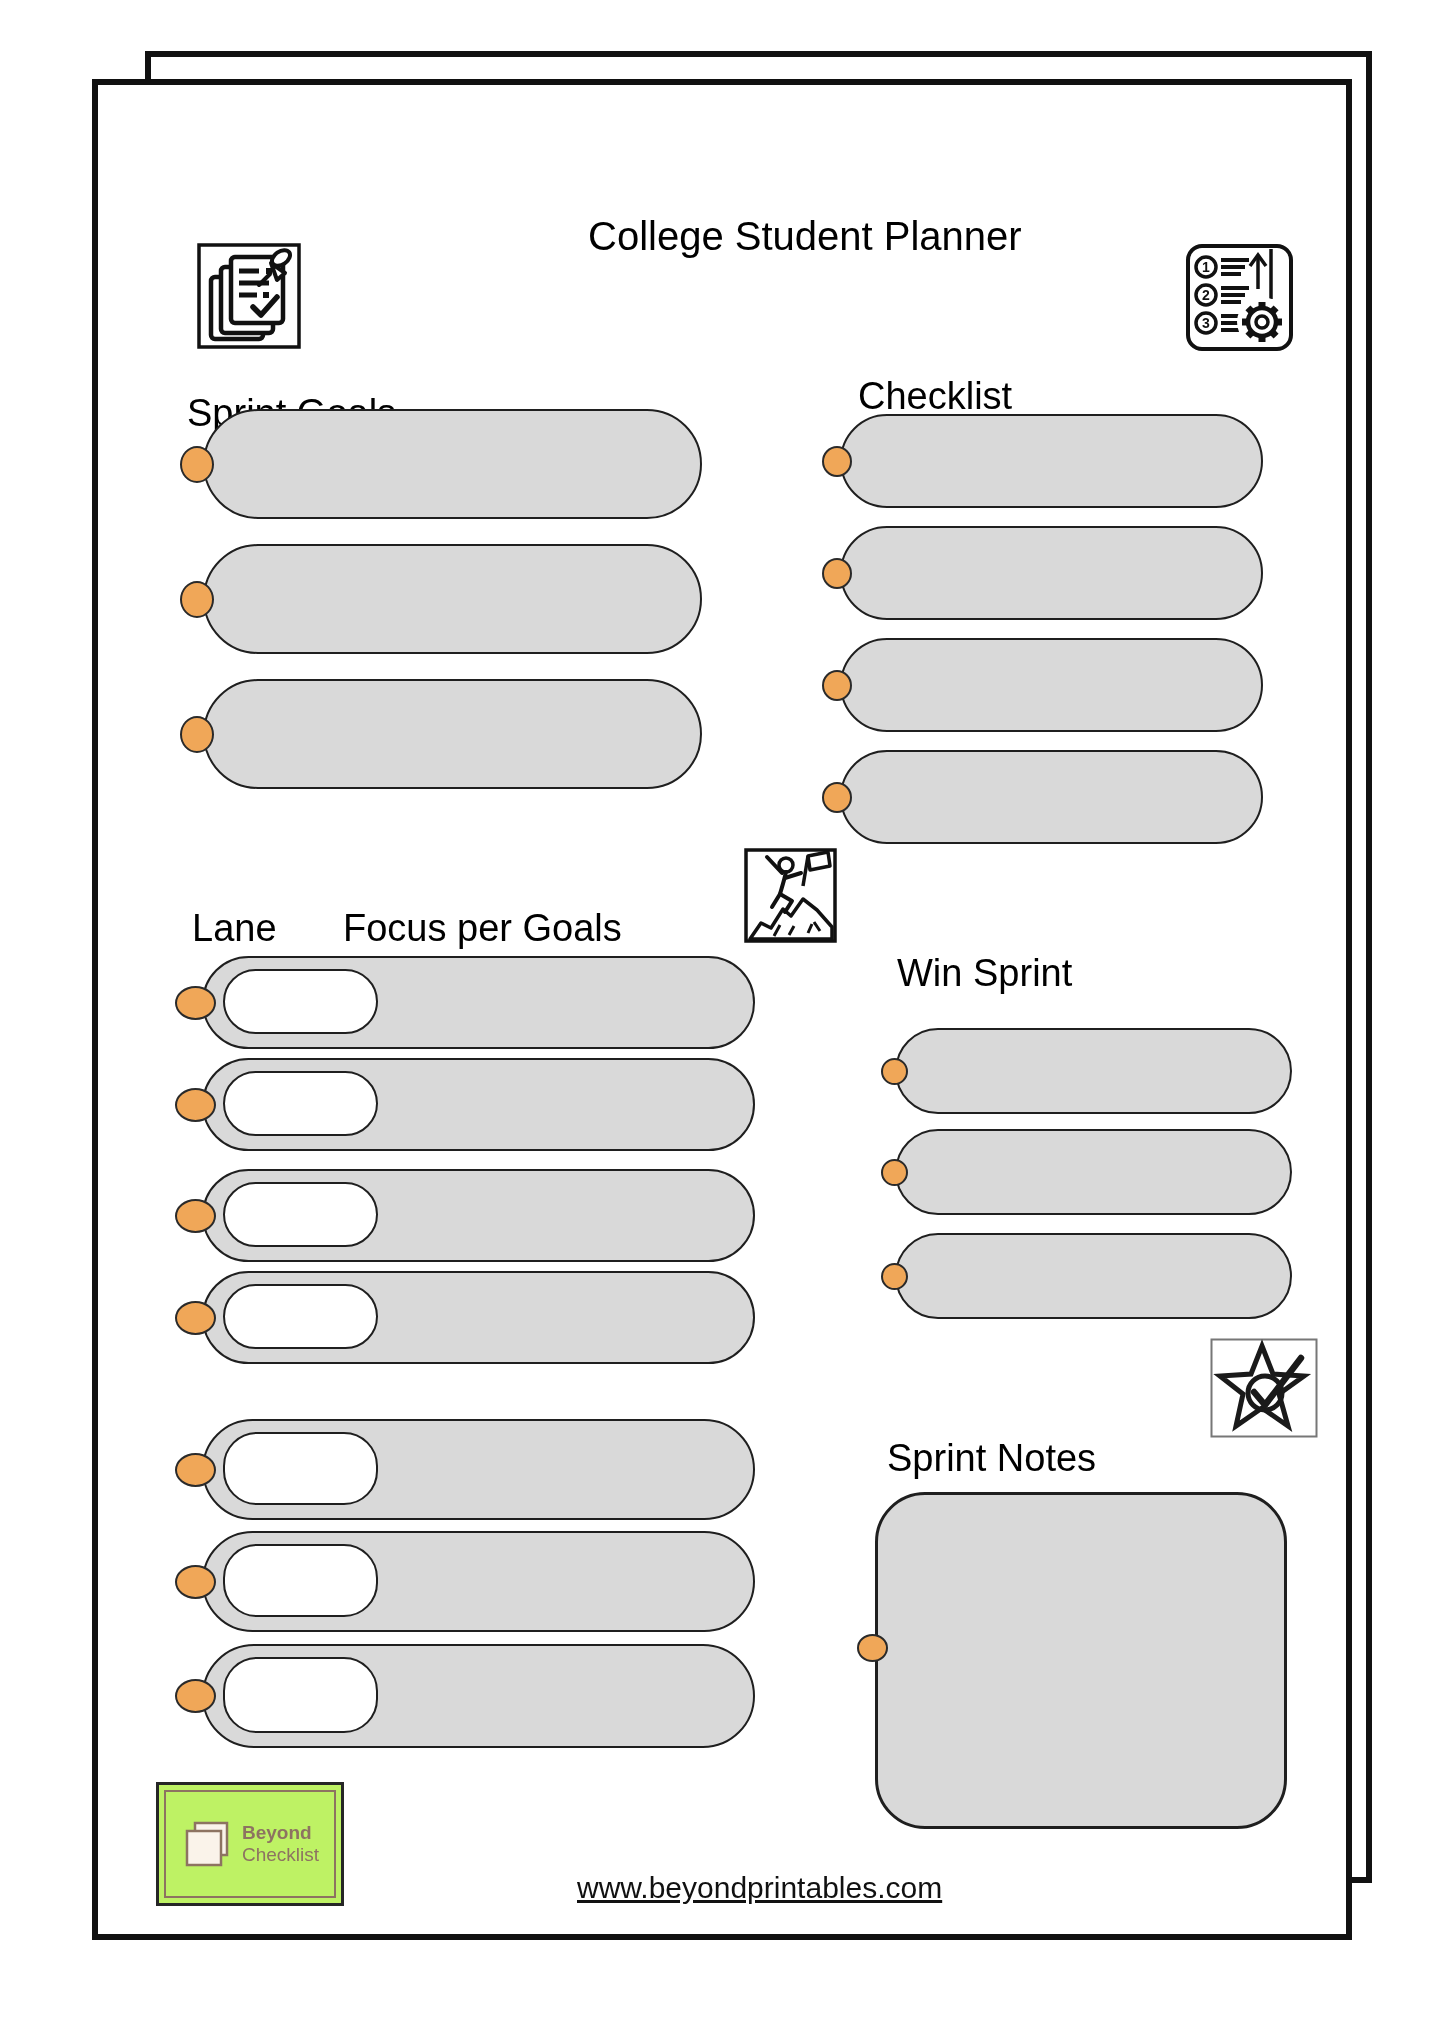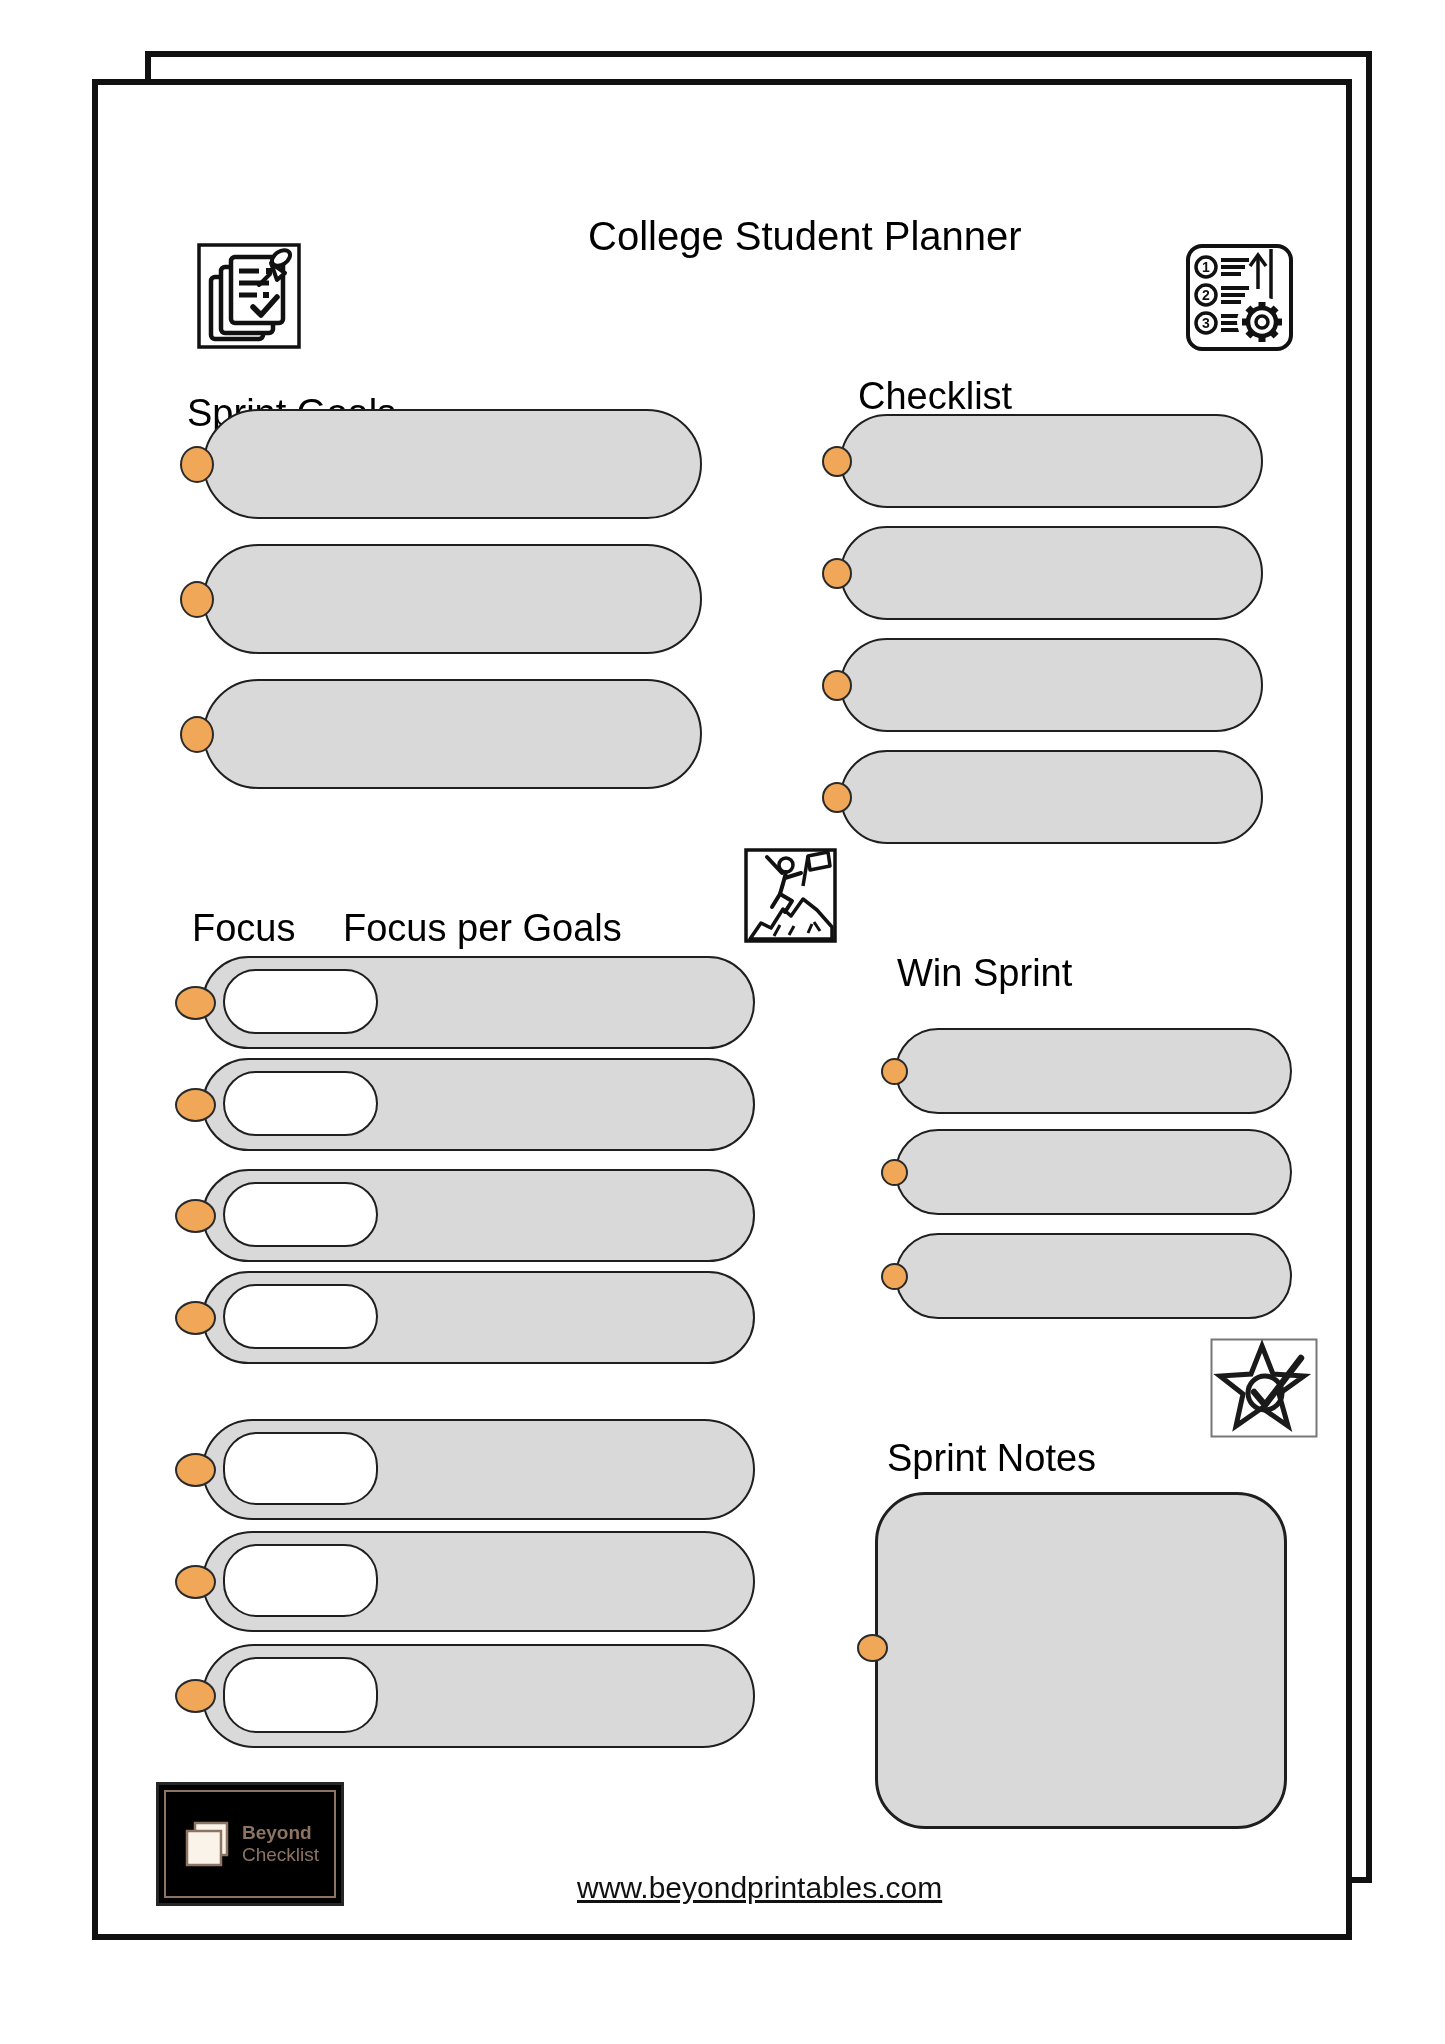--- a/index.html
+++ b/index.html
@@ -20,21 +20,21 @@
   .lane-inner{position:absolute;left:19px;top:11px;width:155px;background:#fff;border:2px solid #1f1f1f;border-radius:34px;box-sizing:border-box;}
   .win-pill{left:895px;width:397px;height:86px;border-radius:45px;}
   .outcome-box{position:absolute;left:875px;top:1476px;width:412px;height:337px;background:#D9D9D9;border:3px solid #1f1f1f;border-radius:50px;box-sizing:border-box;}
 
   .dot{position:absolute;background:#F0A758;border:2px solid #2a2a2a;border-radius:50%;box-sizing:border-box;z-index:4;}
 
   .icon{position:absolute;}
 
   .website{position:absolute;left:577px;top:1855px;font-size:30px;color:#111;text-decoration:underline;line-height:1.1;white-space:nowrap;}
 
-  .logo{position:absolute;left:156px;top:1766px;width:188px;height:124px;background:#000000;border:3px solid #262626;box-sizing:border-box;z-index:3;}
+  .logo{position:absolute;left:156px;top:1766px;width:188px;height:124px;background:#bef264;border:3px solid #262626;box-sizing:border-box;z-index:3;}
   .logo-inner{position:absolute;inset:5px;border:2px solid #8D7361;display:flex;align-items:center;justify-content:center;gap:9px;}
   .logo-text{color:#8D7361;font-size:19px;line-height:1.15;}
   .logo-text .l1{font-weight:700;}
   .logo-text .l2{font-weight:400;}
 </style>
 </head>
 <body>
 
 <div id="canvas">
   <div class="back-frame"></div>
@@ -124,21 +124,21 @@
       <path d="M30,88 l6,-11 M45,87 l5,-9 M64,85 l4,-9 M76,83 l-6,-9" fill="none" stroke="#111" stroke-width="3"></path>
       <circle cx="42" cy="17" r="7" fill="#fff" stroke="#111" stroke-width="3.5"></circle>
       <path d="M38,25 L23,9" fill="none" stroke="#111" stroke-width="4" stroke-linecap="round"></path>
       <path d="M42,24 C40,33 38,39 36,46" fill="none" stroke="#111" stroke-width="4" stroke-linecap="round"></path>
       <path d="M41,30 L57,25" fill="none" stroke="#111" stroke-width="4" stroke-linecap="round"></path>
       <path d="M36,46 L48,53 L41,64 M36,46 L28,59" fill="none" stroke="#111" stroke-width="4" stroke-linecap="round" stroke-linejoin="round"></path>
       <path d="M64,8 L59,38" fill="none" stroke="#111" stroke-width="3.5"></path>
       <path d="M64,8 L84,4 L86,18 L66,22 Z" fill="#fff" stroke="#111" stroke-width="3.5" stroke-linejoin="round"></path>
     </svg>
 
-    <div class="heading" style="left:192px;top:893px">Focus</div>
+    <div class="heading" style="left:192px;top:893px">Lane</div>
     <div class="heading" style="left:343px;top:893px">Focus per Goals</div>
     <div id="lane-rows">
         <div class="pill lane-pill" style="top:940px;height:93px;">
           <div class="lane-inner" style="height:65px;"></div>
         </div>
         <div class="dot" style="left:174.5px;top:970px;width:41px;height:34px;"></div>
         <div class="pill lane-pill" style="top:1042px;height:93px;">
           <div class="lane-inner" style="height:65px;"></div>
         </div>
         <div class="dot" style="left:174.5px;top:1072px;width:41px;height:34px;"></div>

